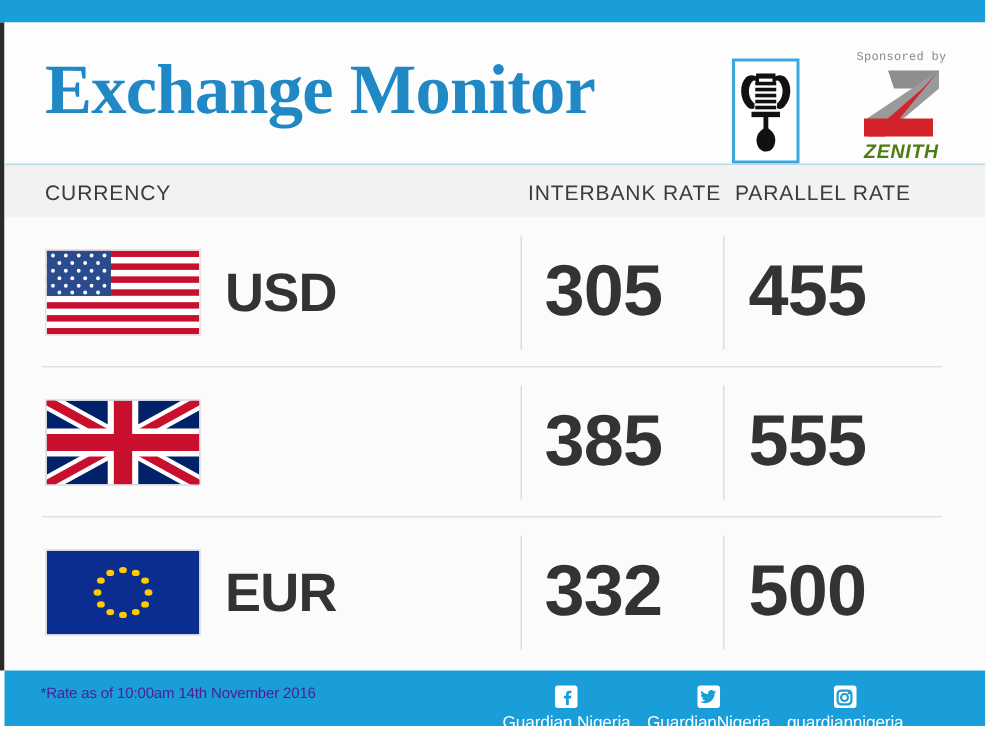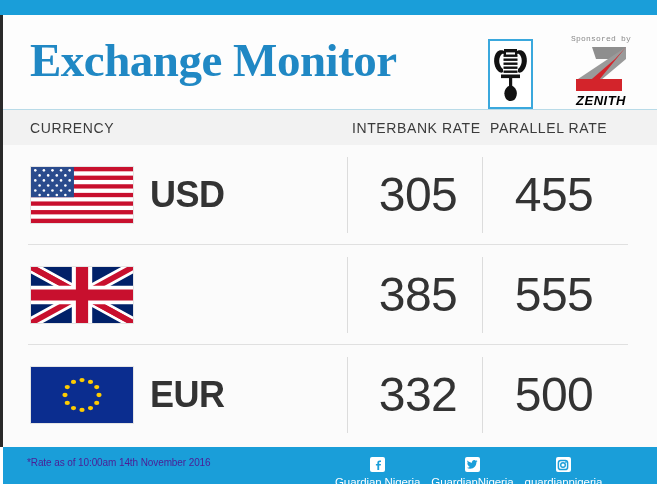--- a/index.html
+++ b/index.html
@@ -82,21 +82,21 @@
     margin: 0 0 2px 0;
     line-height: 1;
     font-family: Liberation Mono, monospace;
   }
   .zenith-mark { display:block; margin: 0 auto; }
   .zenith-word {
     font-family: "Liberation Sans", sans-serif;
     font-style: italic;
     font-weight: bold;
     font-size: 13px;
-    color: #000000;
+    color: #4d7c0f;
     letter-spacing: 0.5px;
     line-height: 1;
     margin-top: 1px;
   }
 
   .header-rule {
     position: absolute;
     left: 3px; top: 109px;
     width: 654px; height: 1px;
     background: #b9dbe8;
@@ -167,25 +167,24 @@
     width: 1px;
     height: 76px;
     background: #dcdcdc;
   }
   .vdiv-1 { left: 344px; }
   .vdiv-2 { left: 479px; }
   .rate {
     position: absolute;
     top: 14px;
     font-size: 48px;
-    font-weight: normal;
+    font-weight: bold;
     color: #333333;
     line-height: 72px;
     letter-spacing: -0.5px;
-    text-align: center;
   }
   .rate-inter { left: 360px; width: 110px; }
   .rate-para { left: 496px; width: 110px; }
 
   
   .footer {
     position: absolute;
     left: 3px; top: 447px;
     width: 654px; height: 37px;
     background: #1a9ed9;

